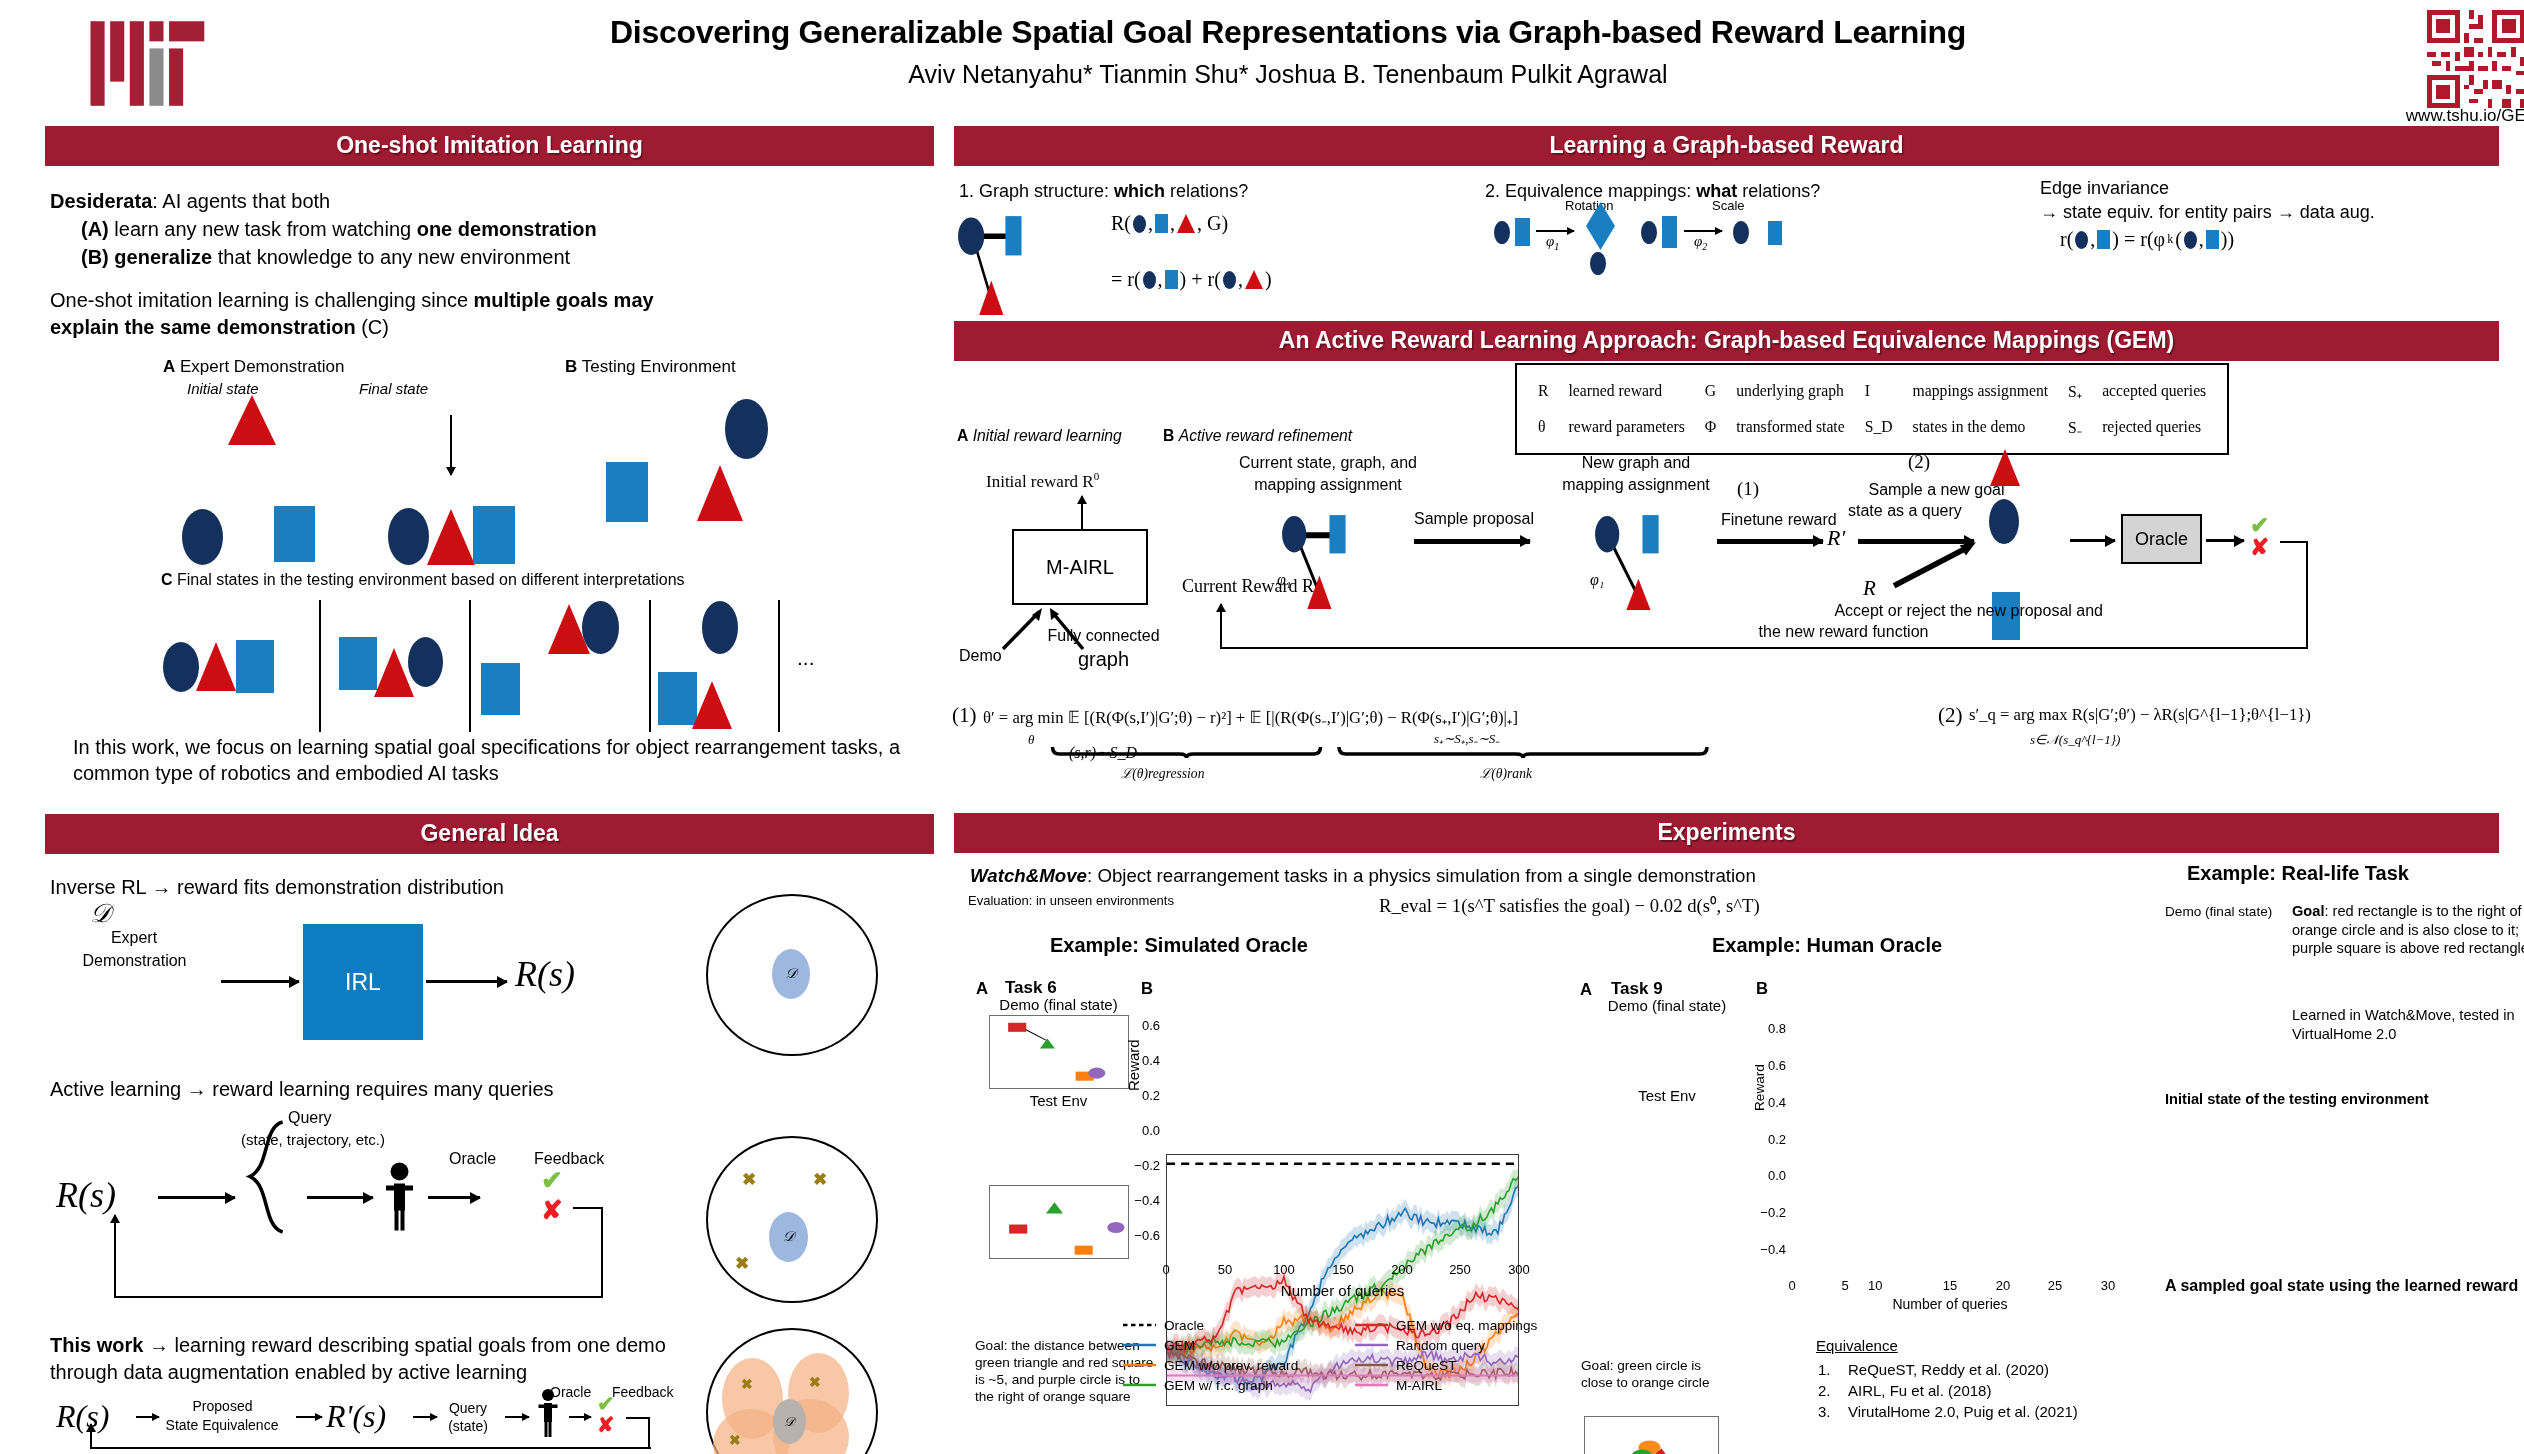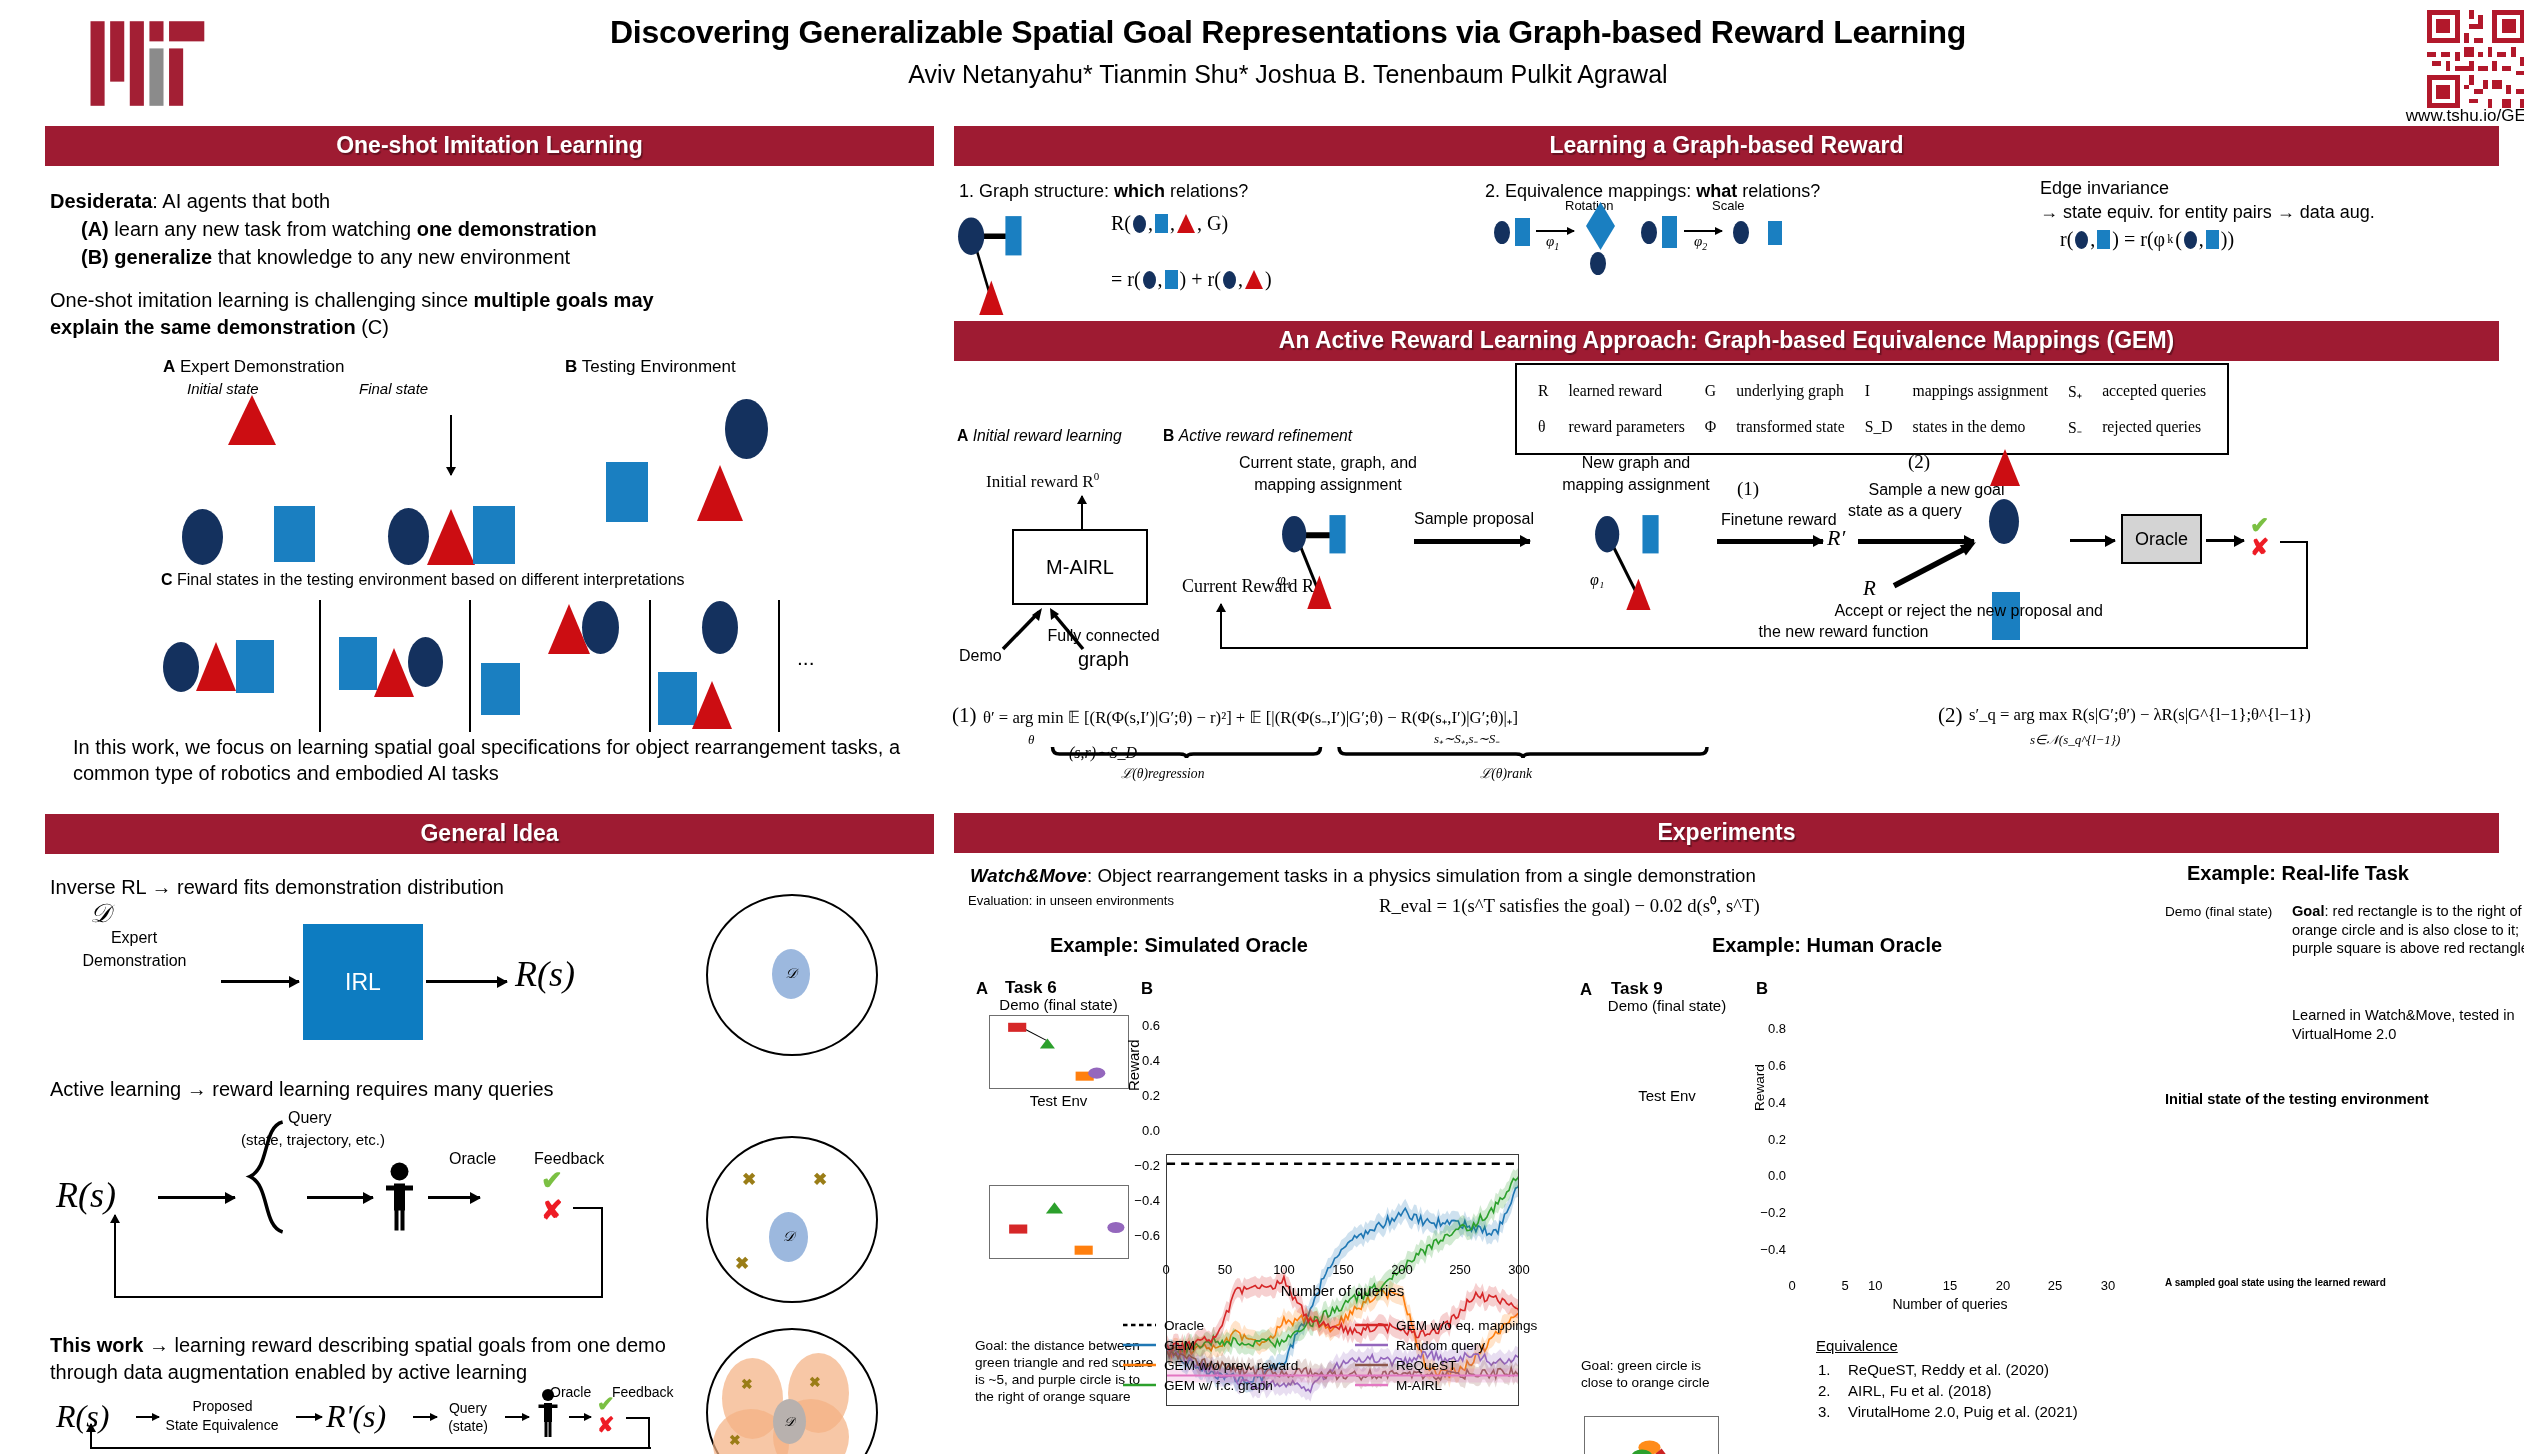--- a/index.html
+++ b/index.html
@@ -731,14 +731,14 @@
 
 <div class="abs" style="left:2165px; top:904px; font-size:13.6px;">Demo (final state)</div>
 
 <div class="abs" style="left:2292px; top:902px; font-size:14.6px; line-height:1.28; width:252px;">
   <span class="b">Goal</span><span>: red rectangle is to the right of orange circle and is also close to it; purple square is above red rectangle</span>
 </div>
 <div class="abs" style="left:2292px; top:1006px; font-size:14.6px; line-height:1.28; width:252px;">Learned in Watch&amp;Move, tested in VirtualHome 2.0</div>
 
 <div class="abs b" style="left:2165px; top:1091px; font-size:14.6px;">Initial state of the testing environment</div>
 
-<div class="abs b" style="left:2165px; top:1277px; font-size:10px;">A sampled goal state using the learned reward</div>
+<div class="abs b" style="left:2165px; top:1277px; font-size:16px;">A sampled goal state using the learned reward</div>
 
 
 </body></html>

